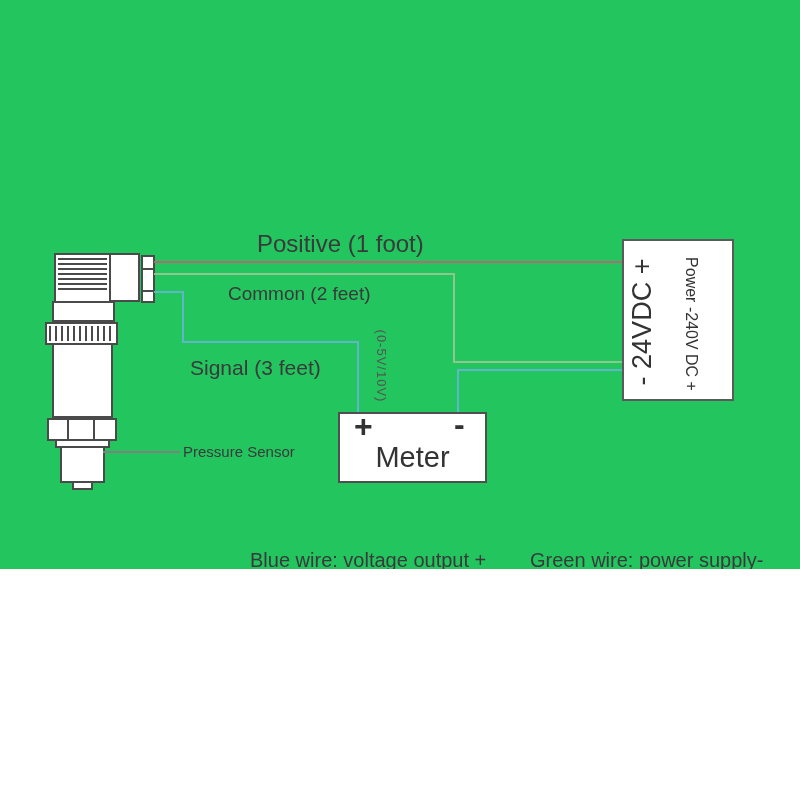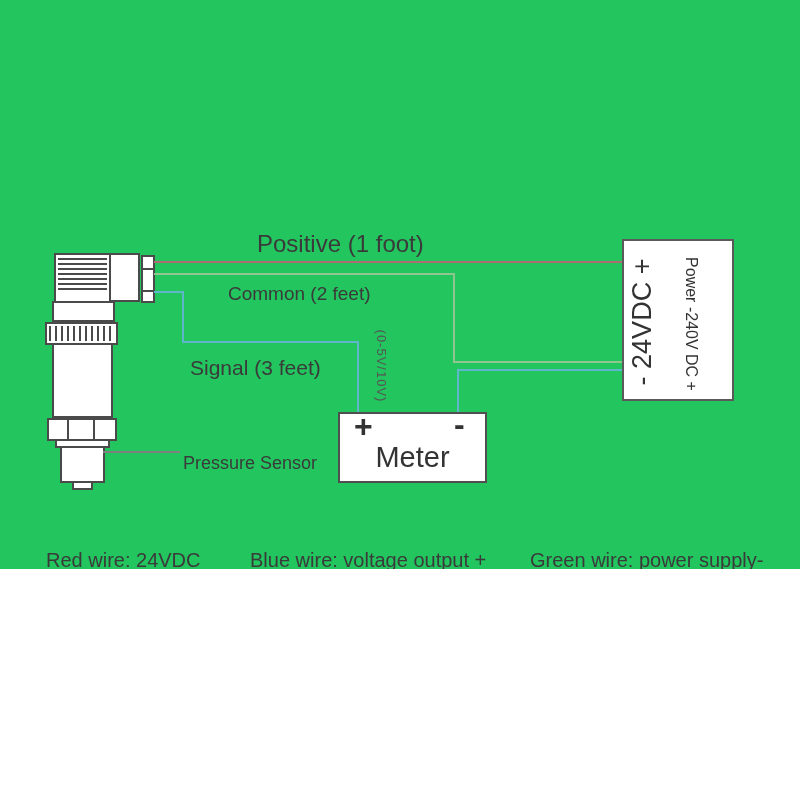--- a/index.html
+++ b/index.html
@@ -74,32 +74,31 @@
   <div class="wire" style="left: 457px; top: 369px; width: 2px; height: 44px; background: rgb(95, 182, 201);"></div>
   <div class="wire" style="left: 457px; top: 369px; width: 167px; height: 2px; background: rgb(95, 182, 201);"></div>
 
   <div class="lbl" style="left:257px;top:230px;font-size:24px;">Positive (1 foot)</div>
   <div class="lbl" style="left:228px;top:283px;font-size:19px;text-align:center;">Common (2 feet)</div>
   <div class="lbl" style="left:182px;top:356px;font-size:21px;margin-left:8px;">Signal (3 feet)</div>
   <div class="vtext" style="left:340px;top:359px;width:84px;height:14px;font-size:13px;color:#555;
               transform:rotate(90deg);transform-origin:center center;letter-spacing:1px;">(0-5V/10V)</div>
 
   <div class="wire" style="left:103px;top:451px;width:77px;height:2px;background:#808080;"></div>
-  <div class="lbl" style="left:183px;top:453px;font-size:18px;">Pressure Sensor</div>
+  <div class="lbl" style="left:183px;top:443px;font-size:15px;">Pressure Sensor</div>
 
   <div class="box" style="left:338px;top:412px;width:149px;height:71px;">
     <div class="lbl" style="left:14px;top:-6px;font-size:32px;font-weight:bold;color:#333;">+</div>
     <div class="lbl" style="left:114px;top:-8px;font-size:32px;font-weight:bold;color:#333;">-</div>
     <div class="lbl" style="left:0;right:0;top:27px;font-size:29px;color:#333;text-align:center;">Meter</div>
   </div>
 
   <div class="box" style="left:622px;top:239px;width:112px;height:162px;border-color:#5a5a5a;">
     <div class="vtext" style="left:-52px;top:66px;width:140px;height:30px;font-size:27px;line-height:30px;color:#333;
                 transform:rotate(-90deg);transform-origin:center center;">- 24VDC +</div>
     <div class="vtext" style="left:-4px;top:74px;width:142px;height:18px;font-size:16px;line-height:18px;color:#333;
                 transform:rotate(90deg);transform-origin:center center;">Power -240V DC +</div>
   </div>
 
-  <div class="lbl" style="left:46px;top:549px;font-size:20px;">Red wire: 24VDC</div>
   <div class="lbl" style="left:250px;top:549px;font-size:20px;">Blue wire: voltage output +</div>
   <div class="lbl" style="left:530px;top:549px;font-size:20px;">Green wire: power supply-</div>
 
 </div>
 
 </body></html>

